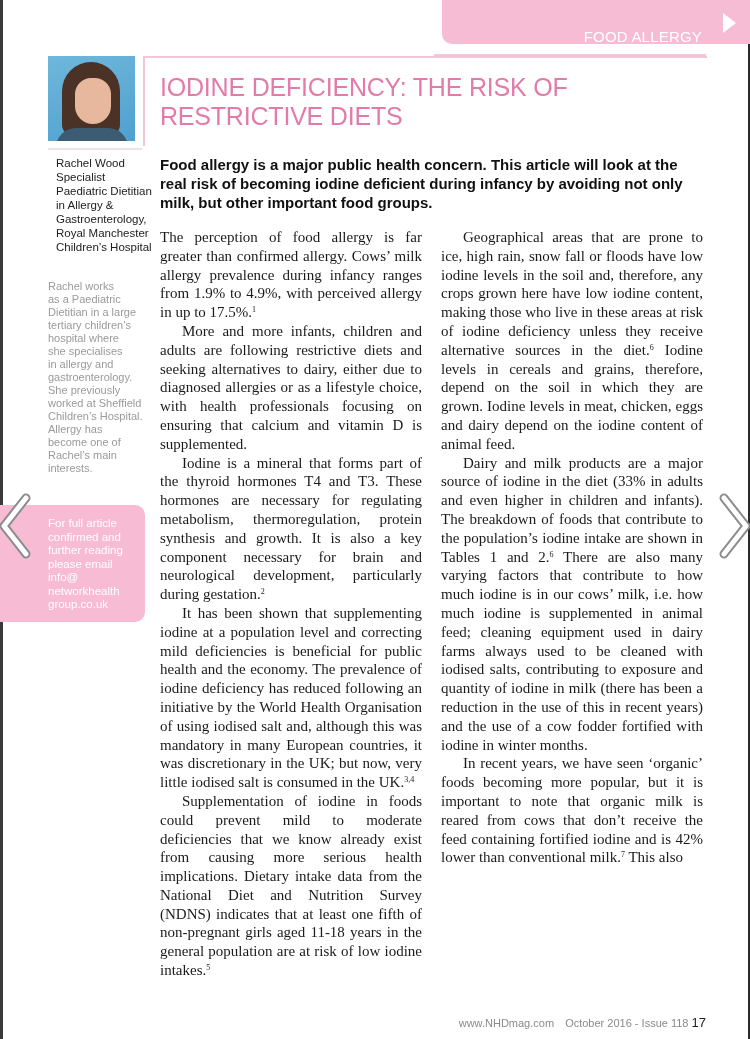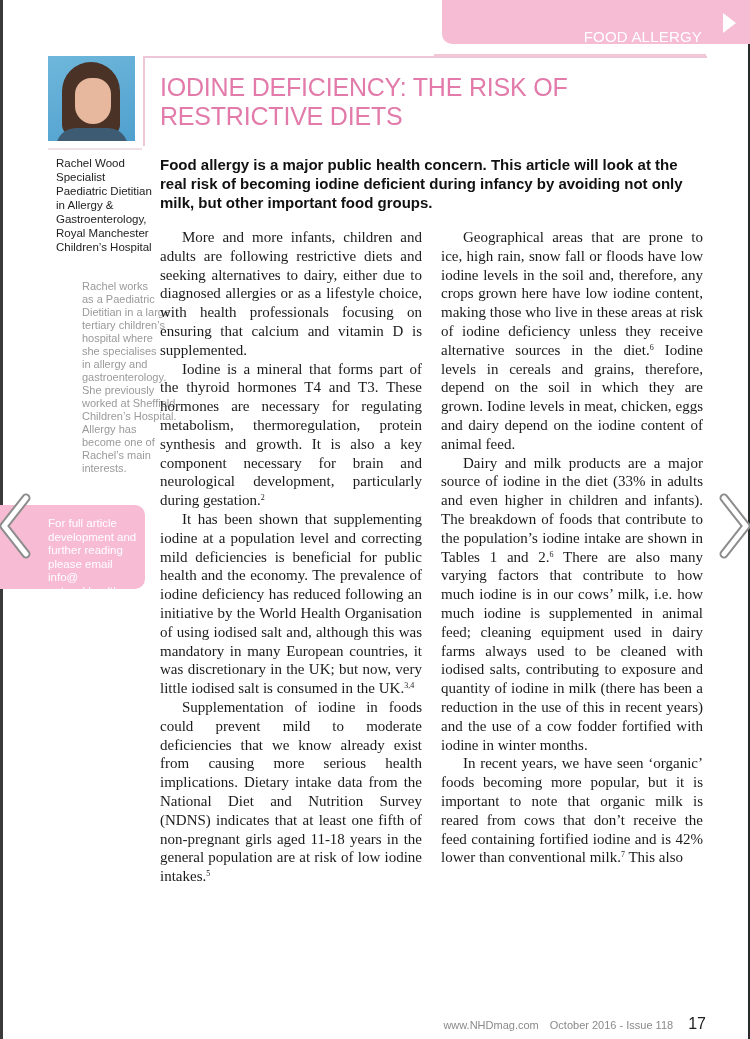--- a/index.html
+++ b/index.html
@@ -43,24 +43,24 @@
       color: #e27aaa; font-size: 25px; line-height: 29px; font-weight: normal; letter-spacing: -0.2px;
     }
     .standfirst {
       position: absolute; left: 160px; top: 155px; width: 540px; margin: 0;
       color: #111111; font-size: 15px; line-height: 19px; font-weight: bold;
     }
 
     .author { position: absolute; left: 48px; top: 156px; width: 100px; color: #222; font-size: 11.5px; line-height: 14px; margin-left: 8px; }
     .author div { white-space: nowrap; }
     .bio { position: absolute; left: 48px; top: 280px; width: 98px; color: #9a9a9a; font-size: 11px; line-height: 13px; }
-    .bio div { white-space: nowrap; margin-left: 34px; }
+    .bio div { white-space: nowrap; }
 
     .refbox {
-      position: absolute; left: 0; top: 505px; width: 145px; height: 84px;
+      position: absolute; left: 0; top: 505px; width: 145px; height: 117px;
       background: #f7bcd4; border-top-right-radius: 10px; border-bottom-right-radius: 10px;
     }
     .refbox .text { position: absolute; left: 48px; top: 12px; color: #ffffff; font-size: 11.5px; line-height: 13.5px; }
     .refbox .text div { white-space: nowrap; }
 
     .nav-prev { position: absolute; left: 0; top: 492px; width: 34px; height: 70px; cursor: pointer; }
     .nav-next { position: absolute; left: 716px; top: 492px; width: 34px; height: 70px; cursor: pointer; }
 
     .col {
       position: absolute; top: 228px; width: 262px;
@@ -69,21 +69,21 @@
     }
     .col1 { left: 160px; }
     .col2 { left: 441px; }
     .col p { margin: 0; text-indent: 22px; }
     .col p.first { text-indent: 0; }
     .col2 p.first { text-indent: 22px; }
     .col sup { font-size: 8px; line-height: 0; vertical-align: 5px; }
 
     .footer { position: absolute; right: 44px; top: 1015px; font-size: 11px; color: #8a8a8a; white-space: nowrap; }
     .footer .gap { display: inline-block; width: 8px; }
-    .footer .page { color: #222; font-size: 16px; margin-left: 12px; }
+    .footer .page { color: #222; font-size: 13px; margin-left: 0; }
   </style>
 </head>
 <body>
 
 <div class="edge-left"></div>
 <div class="edge-right"></div>
 
 <div class="section-tab">
   <span class="label">FOOD ALLERGY</span>
   <span class="arrow"></span>
@@ -125,21 +125,21 @@
   <div>Children’s Hospital.</div>
   <div>Allergy has</div>
   <div>become one of</div>
   <div>Rachel’s main</div>
   <div>interests.</div>
 </div>
 
 <div class="refbox">
   <div class="text">
     <div>For full article</div>
-    <div>development and</div>
+    <div>confirmed and</div>
     <div>further reading</div>
     <div>please email</div>
     <div>info@</div>
     <div>networkhealth</div>
     <div>group.co.uk</div>
   </div>
 </div>
 
 <div class="nav-prev">
   <svg width="34" height="70" viewBox="0 0 34 70">
@@ -148,20 +148,21 @@
   </svg>
 </div>
 <div class="nav-next">
   <svg width="34" height="70" viewBox="0 0 34 70">
     <polyline points="8,6 30,34 8,62" fill="none" stroke="#8c8c8c" stroke-width="9" stroke-linecap="round" stroke-linejoin="round"></polyline>
     <polyline points="8,6 30,34 8,62" fill="none" stroke="#ffffff" stroke-width="5" stroke-linecap="round" stroke-linejoin="round"></polyline>
   </svg>
 </div>
 
 <div class="col col1">
+  <p class="first"><span>The perception of food allergy is far greater than confirmed allergy. Cows’ milk allergy prevalence during infancy ranges from 1.9% to 4.9%, with perceived allergy in up to 17.5%.</span><sup>1</sup></p>
   <p>More and more infants, children and adults are following restrictive diets and seeking alternatives to dairy, either due to diagnosed allergies or as a lifestyle choice, with health professionals focusing on ensuring that calcium and vitamin D is supplemented.</p>
   <p><span>Iodine is a mineral that forms part of the thyroid hormones T4 and T3. These hormones are necessary for regulating metabolism, thermoregulation, protein synthesis and growth. It is also a key component necessary for brain and neurological development, particularly during gestation.</span><sup>2</sup></p>
   <p><span>It has been shown that supplementing iodine at a population level and correcting mild deficiencies is beneficial for public health and the economy. The prevalence of iodine deficiency has reduced following an initiative by the World Health Organisation of using iodised salt and, although this was mandatory in many European countries, it was discretionary in the UK; but now, very little iodised salt is consumed in the UK.</span><sup>3,4</sup></p>
   <p><span>Supplementation of iodine in foods could prevent mild to moderate deficiencies that we know already exist from causing more serious health implications. Dietary intake data from the National Diet and Nutrition Survey (NDNS) indicates that at least one fifth of non-pregnant girls aged 11-18 years in the general population are at risk of low iodine intakes.</span><sup>5</sup></p>
 </div>
 
 <div class="col col2">
   <p><span>Geographical areas that are prone to ice, high rain, snow fall or floods have low iodine levels in the soil and, therefore, any crops grown here have low iodine content, making those who live in these areas at risk of iodine deficiency unless they receive alternative sources in the diet.</span><sup>6</sup><span> Iodine levels in cereals and grains, therefore, depend on the soil in which they are grown. Iodine levels in meat, chicken, eggs and dairy depend on the iodine content of animal feed.</span></p>
   <p><span>Dairy and milk products are a major source of iodine in the diet (33% in adults and even higher in children and infants). The breakdown of foods that contribute to the population’s iodine intake are shown in Tables 1 and 2.</span><sup>6</sup><span> There are also many varying factors that contribute to how much iodine is in our cows’ milk, i.e. how much iodine is supplemented in animal feed; cleaning equipment used in dairy farms always used to be cleaned with iodised salts, contributing to exposure and quantity of iodine in milk (there has been a reduction in the use of this in recent years) and the use of a cow fodder fortified with iodine in winter months.</span></p>
   <p><span>In recent years, we have seen ‘organic’ foods becoming more popular, but it is important to note that organic milk is reared from cows that don’t receive the feed containing fortified iodine and is 42% lower than conventional milk.</span><sup>7</sup><span> This also</span></p>

